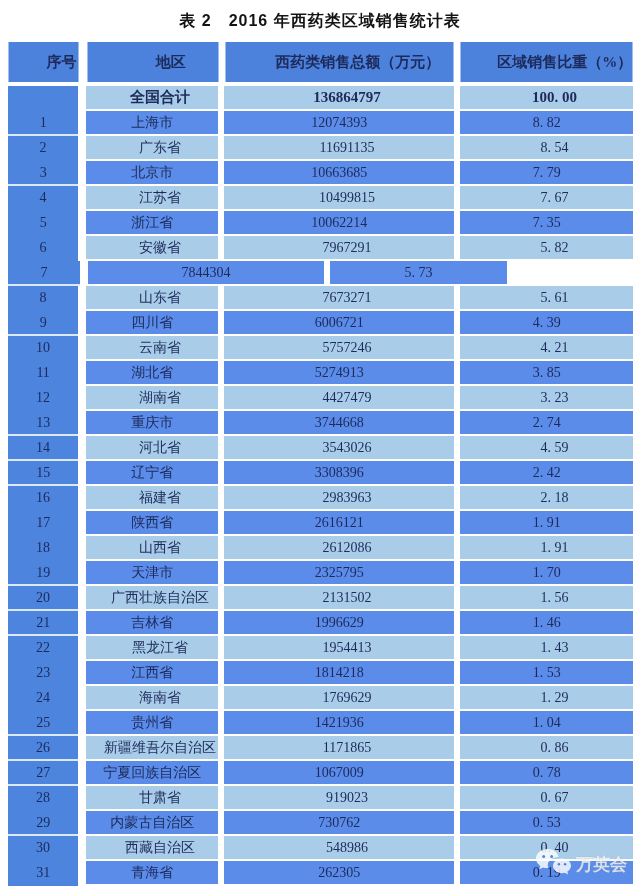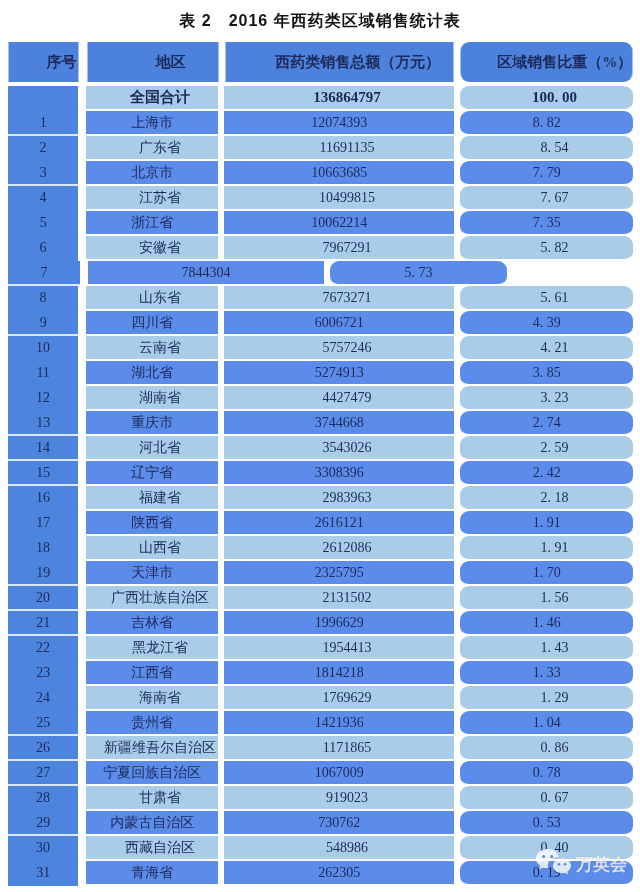--- a/index.html
+++ b/index.html
@@ -22,21 +22,21 @@
   }
   .table{margin-left:8px;width:625px;}
   .header-row,.row{display:flex;}
   .cell{
     box-sizing:border-box;display:flex;align-items:center;justify-content:center;
     color:var(--text-navy);overflow:hidden;white-space:pre;
   }
   .c-idx{width:72px;margin-right:8px;}
   .c-region{width:135px;margin-right:6px;}
   .c-sales{width:236px;margin-right:6px;}
-  .c-share{width:177px;border-radius:9px;}
+  .c-share{width:177px;}
   .header-row{height:40px;margin-bottom:4px;}
   .header-row .cell{
     background:var(--header-blue);font-weight:bold;font-size:15px;
     border-left:1px solid rgba(230,242,252,.55);border-right:1px solid rgba(230,242,252,.55);padding-left:36px;
   }
   .row{height:25px;}
   .row .cell{font-size:14px;border-bottom:2px solid #ffffff;}
   .row .c-idx{background:var(--index-blue);border-bottom:2px solid var(--index-blue);}
   .row.sep .c-idx{border-bottom:2px solid rgba(226,239,251,.95);}
   .row.dark  .c-region,.row.dark  .c-sales,.row.dark  .c-share{background:var(--row-blue);}
@@ -161,21 +161,21 @@
     <div class="cell c-idx">13</div>
     <div class="cell c-region">重庆市</div>
     <div class="cell c-sales">3744668</div>
     <div class="cell c-share">2. 74</div>
   </div>
 
   <div class="row light sep">
     <div class="cell c-idx">14</div>
     <div class="cell c-region">河北省</div>
     <div class="cell c-sales">3543026</div>
-    <div class="cell c-share">2. 59</div>
+    <div class="cell c-share">4. 59</div>
   </div>
 
   <div class="row dark sep">
     <div class="cell c-idx">15</div>
     <div class="cell c-region">辽宁省</div>
     <div class="cell c-sales">3308396</div>
     <div class="cell c-share">2. 42</div>
   </div>
 
   <div class="row light">
@@ -224,21 +224,21 @@
     <div class="cell c-idx">22</div>
     <div class="cell c-region">黑龙江省</div>
     <div class="cell c-sales">1954413</div>
     <div class="cell c-share">1. 43</div>
   </div>
 
   <div class="row dark">
     <div class="cell c-idx">23</div>
     <div class="cell c-region">江西省</div>
     <div class="cell c-sales">1814218</div>
-    <div class="cell c-share">1. 33</div>
+    <div class="cell c-share">1. 53</div>
   </div>
 
   <div class="row light">
     <div class="cell c-idx">24</div>
     <div class="cell c-region">海南省</div>
     <div class="cell c-sales">1769629</div>
     <div class="cell c-share">1. 29</div>
   </div>
 
   <div class="row dark sep">

